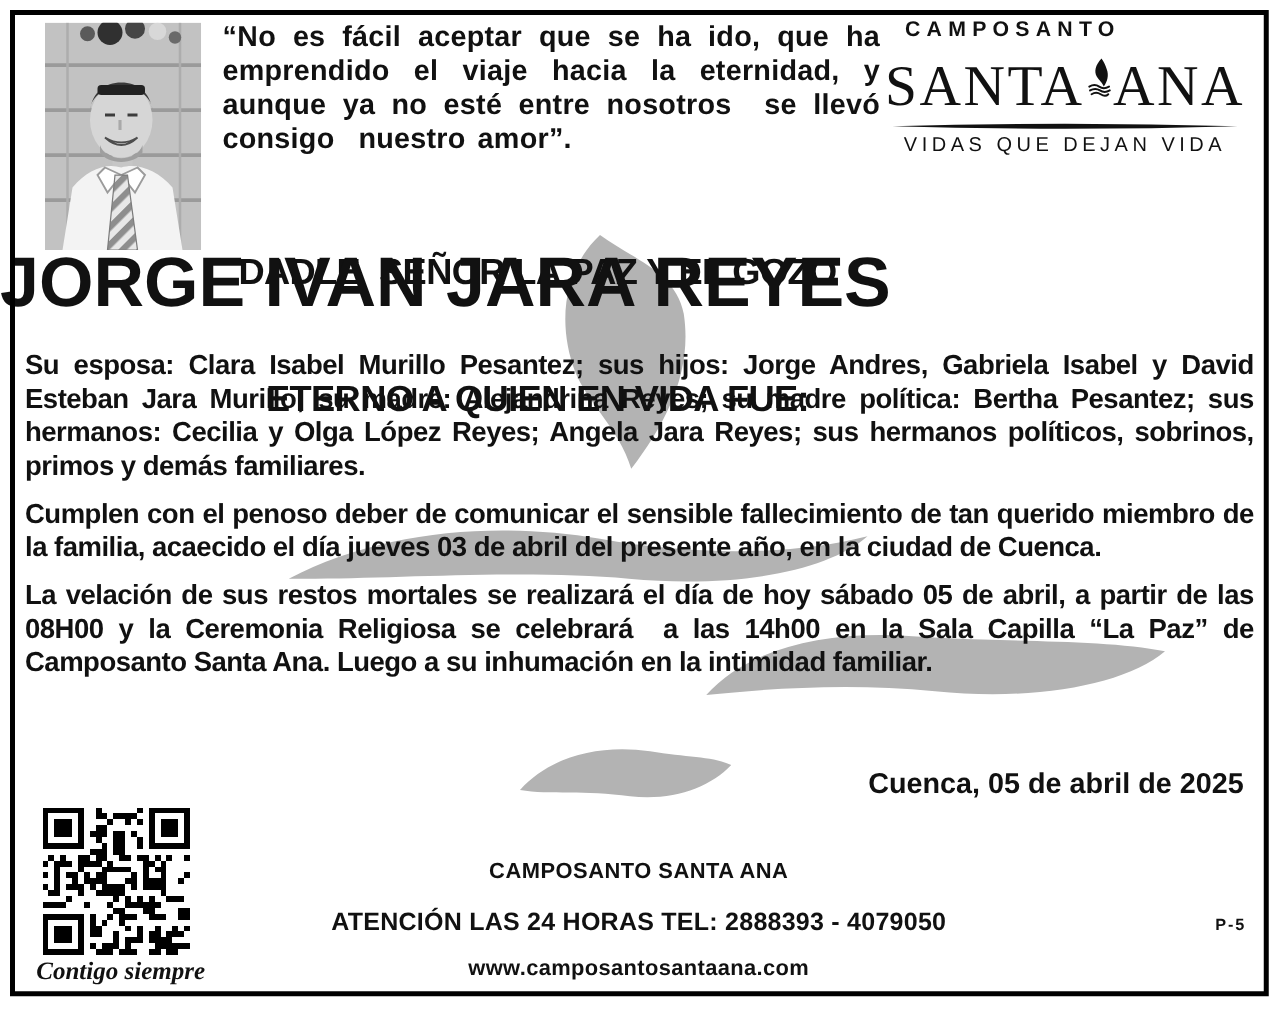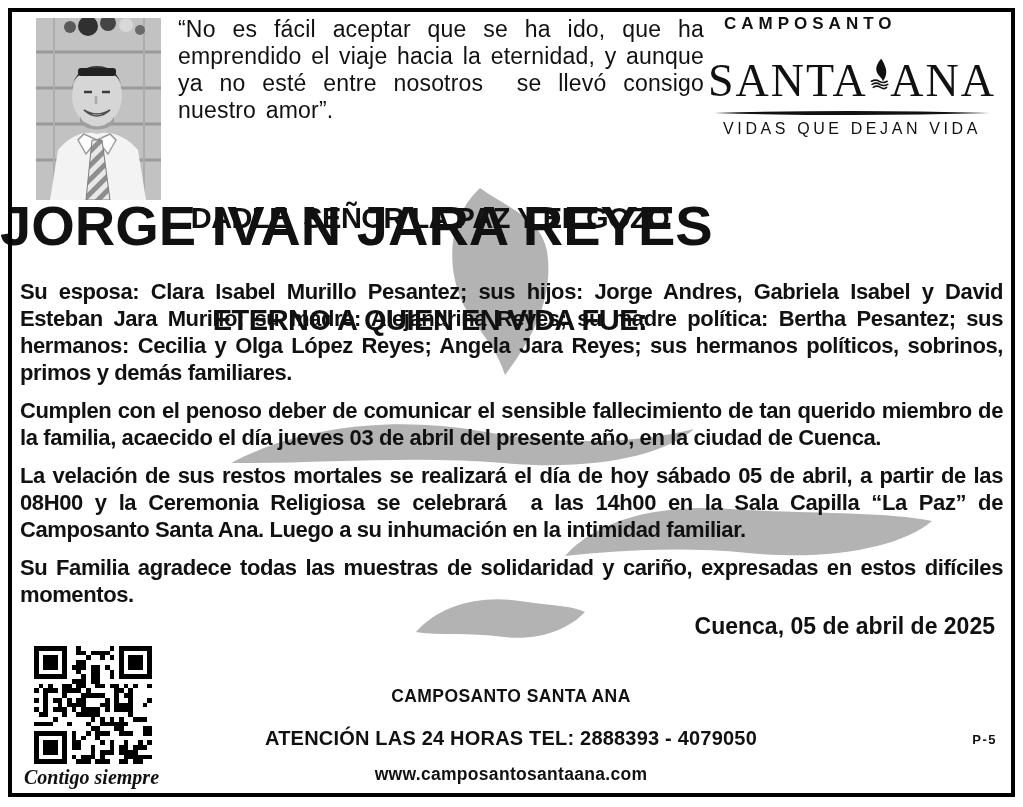--- a/index.html
+++ b/index.html
@@ -3,44 +3,44 @@
 <meta charset="utf-8">
 <style>
   html,body{margin:0;padding:0;background:#ffffff;width:1023px;height:807px;overflow:hidden;}
   .page{position:relative;width:1023px;height:807px;background:#ffffff;
         font-family:"Liberation Sans",sans-serif;color:#111111;}
   .frame{position:absolute;left:8px;top:8px;right:8px;bottom:10px;border:4px solid #000;pointer-events:none;z-index:3;}
   .watermark{position:absolute;left:0;top:0;z-index:0;}
   .layer{position:absolute;z-index:1;}
 
   .photo{left:36px;top:18px;width:125px;height:182px;overflow:hidden;}
-  .quote{left:178px;top:16px;width:526px;font-size:23px;line-height:27px;font-weight:normal;
+  .quote{left:178px;top:16px;width:526px;font-size:23px;line-height:27px;font-weight:bold;
          text-align:justify;letter-spacing:.2px;word-spacing:3px;white-space:pre-wrap;}
 
   .brand{left:708px;top:14px;width:288px;text-align:center;}
   .brand-top{font-size:17px;font-weight:bold;letter-spacing:5px;text-align:left;padding-left:16px;}
   .brand-name{display:flex;align-items:flex-end;justify-content:center;
               font-family:"Liberation Serif",serif;font-weight:normal;font-size:46px;
-              letter-spacing:2px;line-height:1;margin-top:14px;}
+              letter-spacing:2px;line-height:1;margin-top:2px;}
   .brand-name .flame-svg{margin:0 1px 4px 1px;}
   .brand-divider{display:block;margin:6px auto 4px auto;}
   .brand-tagline{font-size:16px;font-weight:normal;letter-spacing:3.6px;}
 
   .invocation{left:145px;top:133px;width:570px;text-align:center;font-size:29px;line-height:34px;
               font-weight:bold;letter-spacing:-.5px;white-space:pre-wrap;}
   .name{left:0;right:0;top:198px;margin:0;font-size:56px;font-weight:bold;
         letter-spacing:0;line-height:1;}
 
   .paras{left:20px;top:278px;width:983px;}
   .paras p{margin:0 0 11px 0;font-size:22px;line-height:27px;font-weight:bold;
            text-align:justify;letter-spacing:-.4px;white-space:pre-wrap;}
   .dateline{right:28px;top:613px;font-size:23px;font-weight:bold;}
 
   .qr{left:34px;top:646px;width:118px;height:118px;}
-  .qr-caption{left:24px;top:766px;width:140px;text-align:left;
+  .qr-caption{left:24px;top:766px;width:140px;text-align:right;
               font-family:"Liberation Serif",serif;font-style:italic;font-weight:bold;font-size:20px;}
 
   .footer{left:251px;top:686px;width:520px;text-align:center;font-weight:bold;}
   .footer .f1{font-size:17.5px;letter-spacing:.4px;}
   .footer .f2{font-size:20px;letter-spacing:.2px;margin-top:20px;}
   .footer .f3{font-size:17.5px;letter-spacing:.3px;margin-top:14px;}
   .pcode{right:26px;top:732px;font-size:13px;font-weight:bold;letter-spacing:1.5px;}
 </style>
 </head>
 <body>
@@ -130,21 +130,20 @@
     <div>DADLE  SEÑOR LA PAZ Y EL GOZO</div>
     <div>ETERNO A QUIEN EN VIDA FUE:</div>
   </div>
 
   <h1 class="layer name">JORGE IVAN JARA REYES</h1>
 
   <div class="layer paras">
     <p>Su esposa: Clara Isabel Murillo Pesantez; sus hijos: Jorge Andres, Gabriela Isabel y David Esteban Jara Murillo; su madre: Alejandrina Reyes; su madre política: Bertha Pesantez; sus hermanos: Cecilia y Olga López Reyes; Angela Jara Reyes; sus hermanos políticos, sobrinos, primos y demás familiares.</p>
     <p>Cumplen con el penoso deber de comunicar el sensible fallecimiento de tan querido miembro de la familia, acaecido el día jueves 03 de abril del presente año, en la ciudad de Cuenca.</p>
     <p>La velación de sus restos mortales se realizará el día de hoy sábado 05 de abril, a partir de las 08H00 y la Ceremonia Religiosa se celebrará  a las 14h00 en la Sala Capilla “La Paz” de Camposanto Santa Ana. Luego a su inhumación en la intimidad familiar.</p>
-    <p>Su Familia agradece todas las muestras de solidaridad y cariño, expresadas en estos difíciles momentos.</p>
   </div>
 
   <div class="layer dateline">Cuenca, 05 de abril de 2025</div>
 
   <div class="layer qr">
     <svg id="qr-svg" width="118" height="118" viewBox="0 0 25 25" shape-rendering="crispEdges">
         <rect x="0" y="0" width="25" height="25" fill="#fff"></rect>
         <rect x="9" y="0" width="1" height="1" fill="#000"></rect>
         <rect x="16" y="0" width="1" height="1" fill="#000"></rect>
         <rect x="9" y="1" width="1" height="1" fill="#000"></rect>

